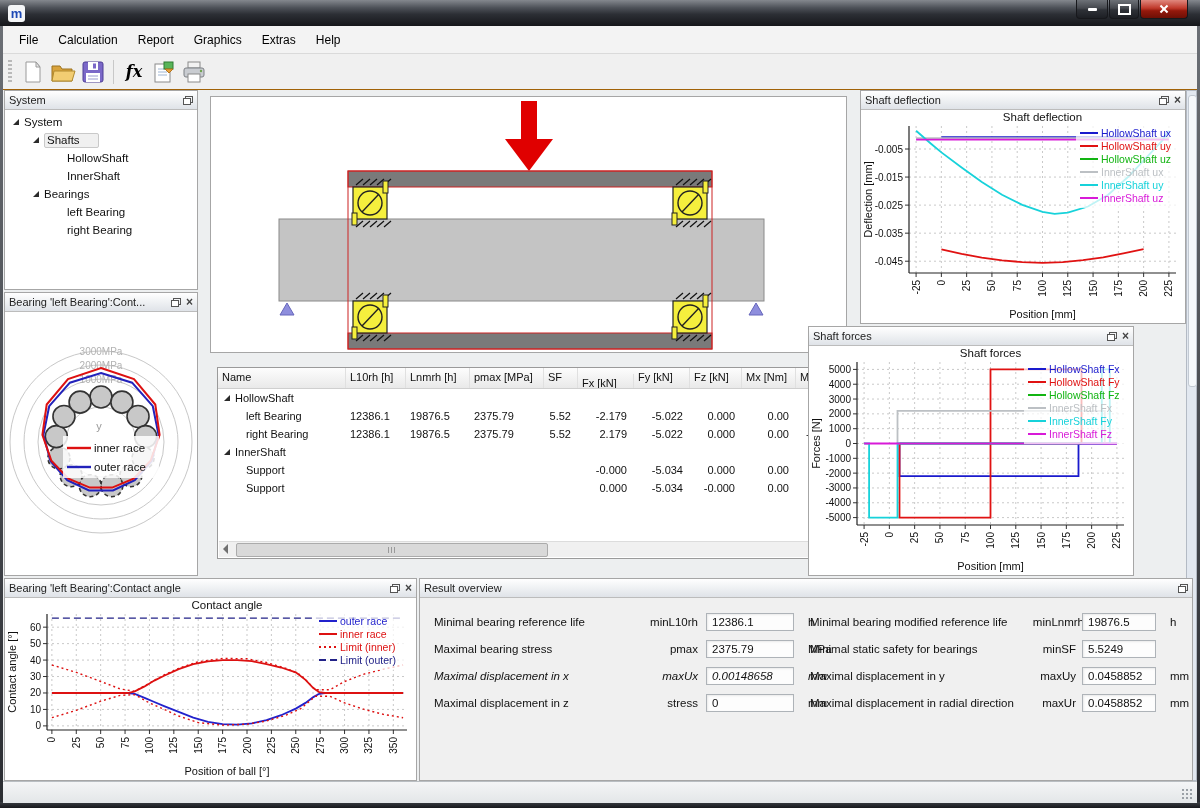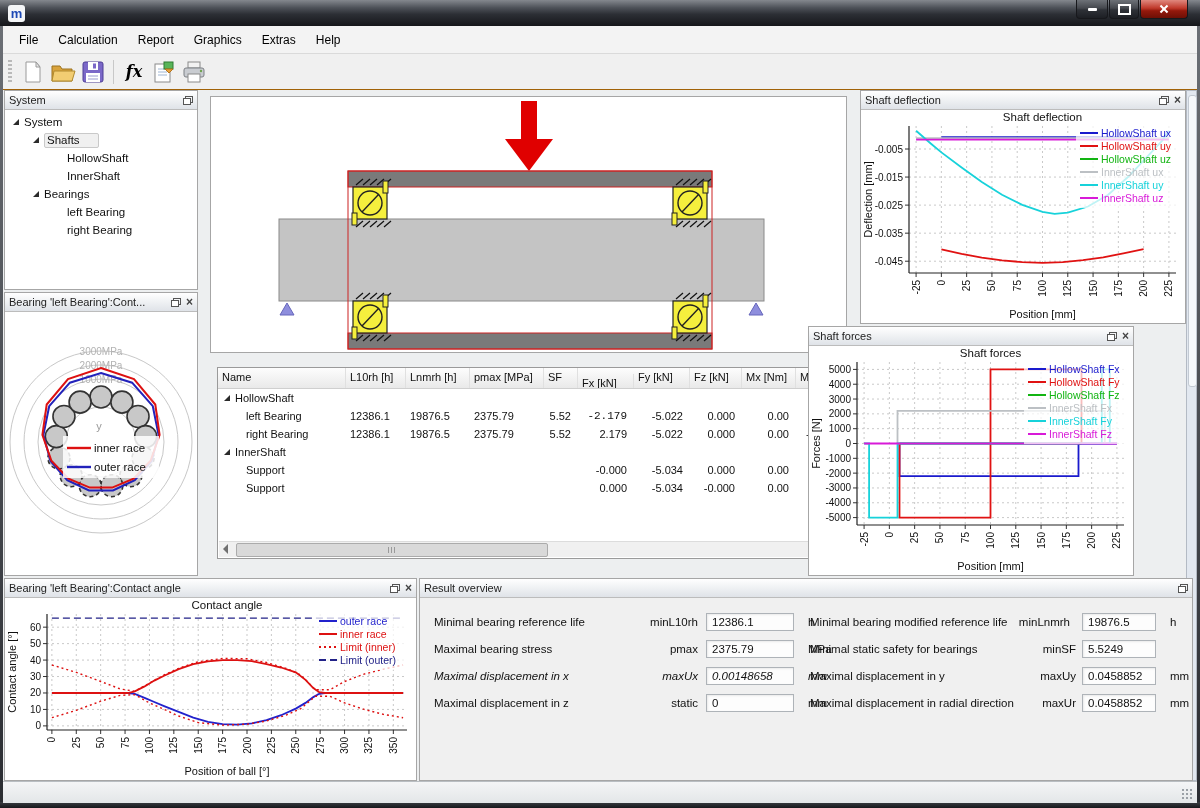--- a/index.html
+++ b/index.html
@@ -368,21 +368,21 @@
           </div>
         </div>
         <div class="tr">
           <div class="td groupcell" style="width: 128px; padding: 0px 0px 0px 28px;">
             <span>left Bearing</span>
           </div>
           <div class="td" style="width: 60px;">12386.1</div>
           <div class="td" style="width: 64px;">19876.5</div>
           <div class="td" style="width: 74px;">2375.79</div>
           <div class="td num" style="width: 34px;">5.52</div>
-          <div class="td num" style="width: 56px; font-family: Liberation Mono, monospace;">-2.179</div>
+          <div class="td num" style="width: 56px;">-2.179</div>
           <div class="td num" style="width: 56px;">-5.022</div>
           <div class="td num" style="width: 52px;">0.000</div>
           <div class="td num" style="width: 54px;">0.00</div>
           <div class="td num" style="width: 42px;">0.00</div>
         </div>
         <div class="tr">
           <div class="td groupcell" style="width: 128px; padding: 0px 0px 0px 28px;">
             <span>right Bearing</span>
           </div>
           <div class="td" style="width: 60px;">12386.1</div>
@@ -767,27 +767,27 @@
           <span class="f-unit" style="position: absolute; left: 382px;">MPa</span>
         </div>
         <div class="field-row" style="left: 0px; top: 68px; width: 100%; font-style: italic;">
           <span class="f-label" style="position: absolute; left: 14px;">Maximal displacement in x</span>
           <span class="f-sym" style="position: absolute; left: 200px; width: 78px;">maxUx</span>
           <div class="f-box" style="position: absolute; left: 286px; width: 88px;">0.00148658</div>
           <span class="f-unit" style="position: absolute; left: 382px;">mm</span>
         </div>
         <div class="field-row" style="left: 0px; top: 95px; width: 100%;">
           <span class="f-label" style="position: absolute; left: 14px;">Maximal displacement in z</span>
-          <span class="f-sym" style="position: absolute; left: 200px; width: 78px;">static</span>
+          <span class="f-sym" style="position: absolute; left: 200px; width: 78px;">stress</span>
           <div class="f-box" style="position: absolute; left: 286px; width: 88px;">0</div>
           <span class="f-unit" style="position: absolute; left: 382px;">mm</span>
         </div>
         <div class="field-row" style="left: 0px; top: 14px; width: 100%;">
           <span class="f-label" style="position: absolute; left: 390px;">Minimal bearing modified reference life</span>
-          <span class="f-sym" style="position: absolute; left: 574px; width: 76px;">minLnmrh</span>
+          <span class="f-sym" style="position: absolute; left: 588px; width: 76px;">minLnmrh</span>
           <div class="f-box" style="position: absolute; left: 662px; width: 74px;">19876.5</div>
           <span class="f-unit" style="position: absolute; left: 744px;">h</span>
         </div>
         <div class="field-row" style="left: 0px; top: 41px; width: 100%;">
           <span class="f-label" style="position: absolute; left: 390px;">Minimal static safety for bearings</span>
           <span class="f-sym" style="position: absolute; left: 580px; width: 76px;">minSF</span>
           <div class="f-box" style="position: absolute; left: 662px; width: 74px;">5.5249</div>
           <span class="f-unit" style="position: absolute; left: 744px;"></span>
         </div>
         <div class="field-row" style="left: 0px; top: 68px; width: 100%;">

